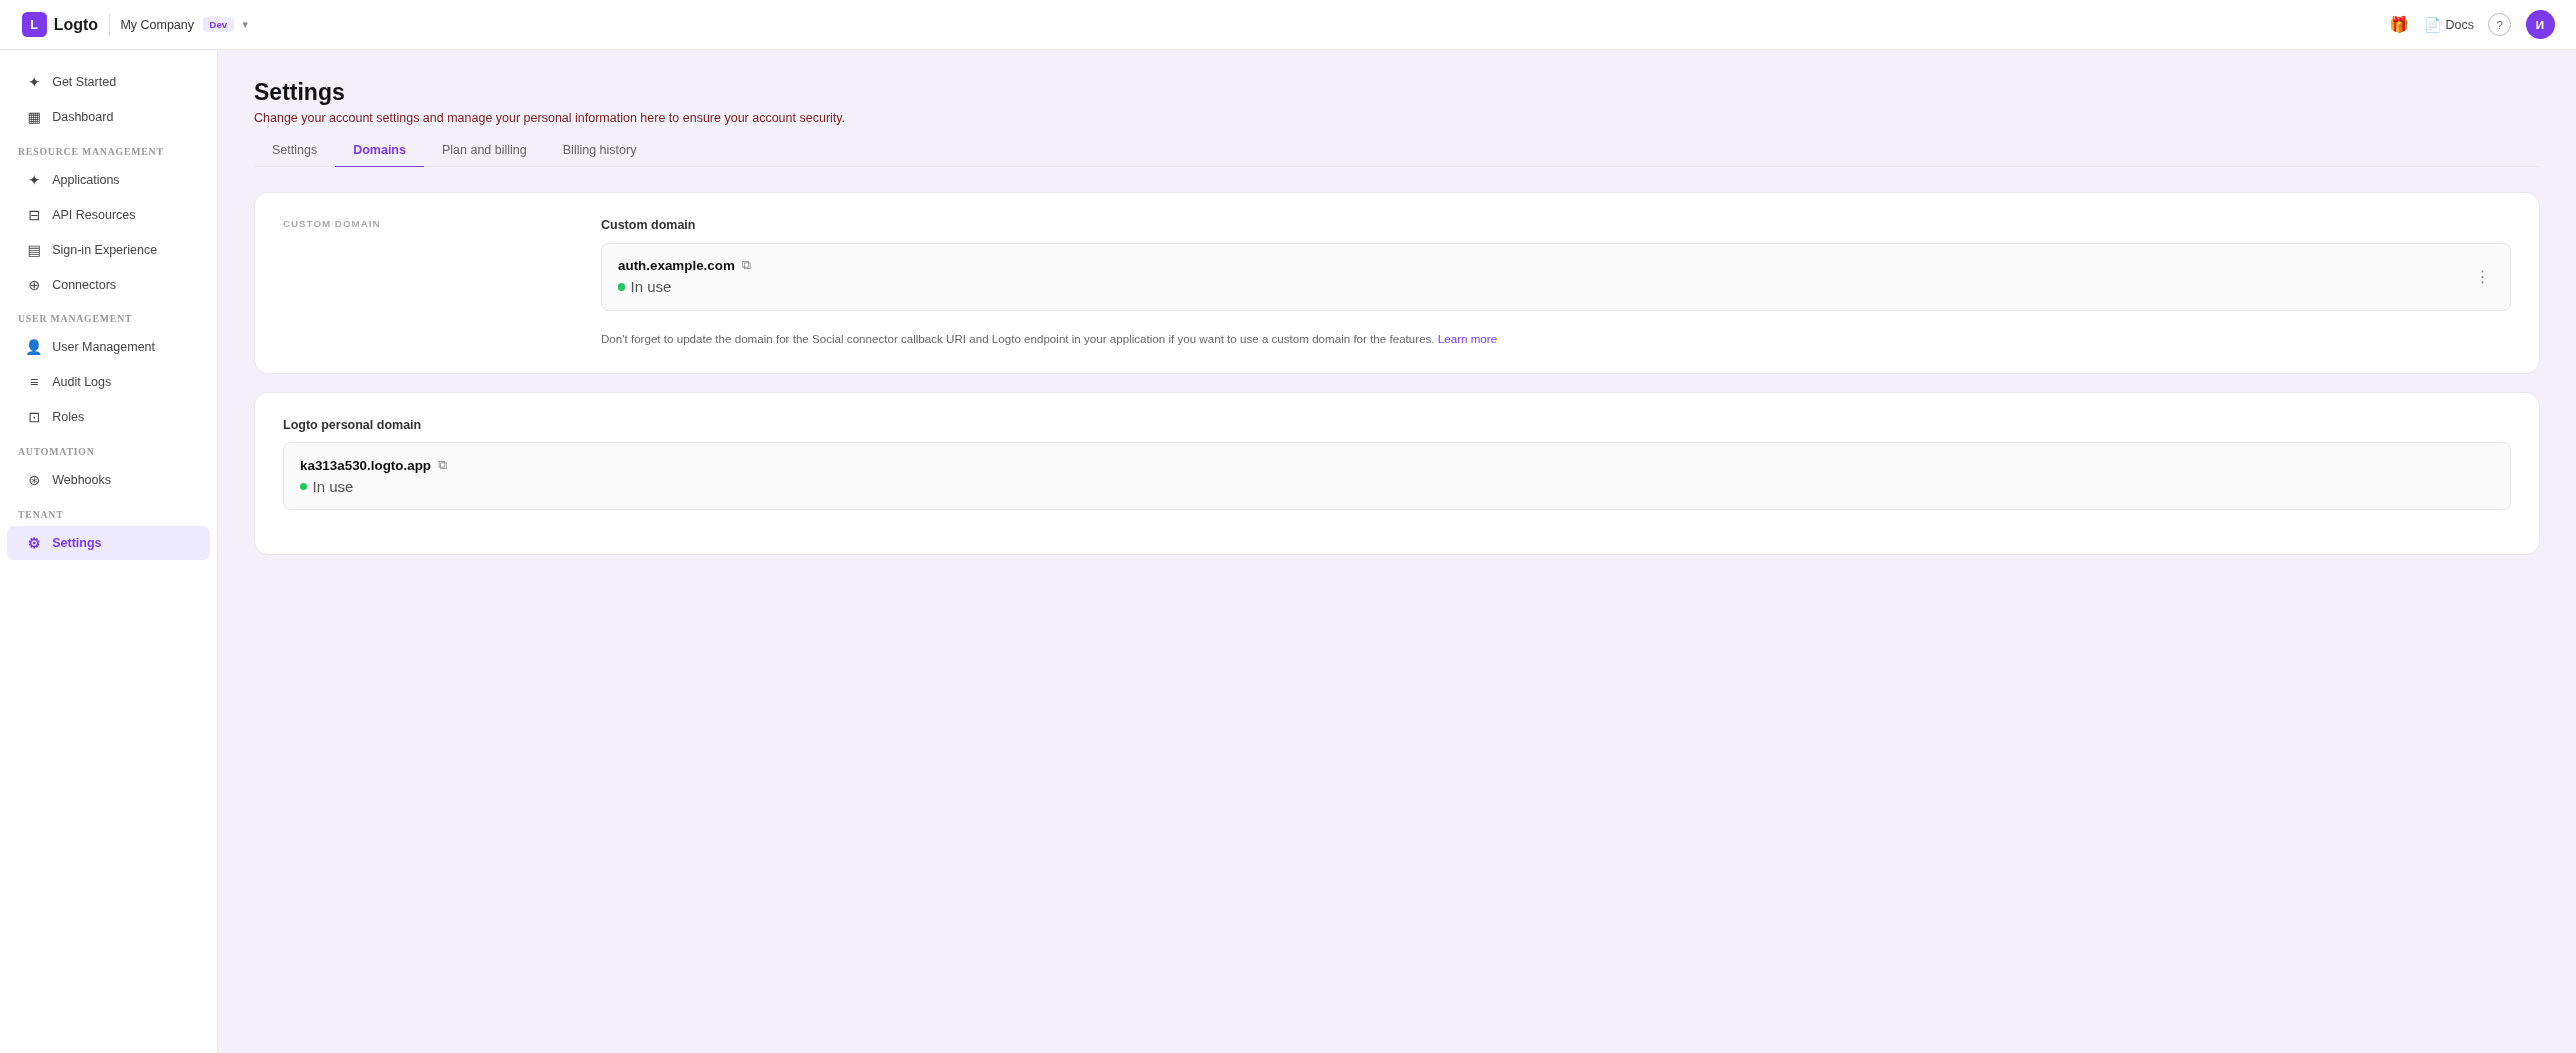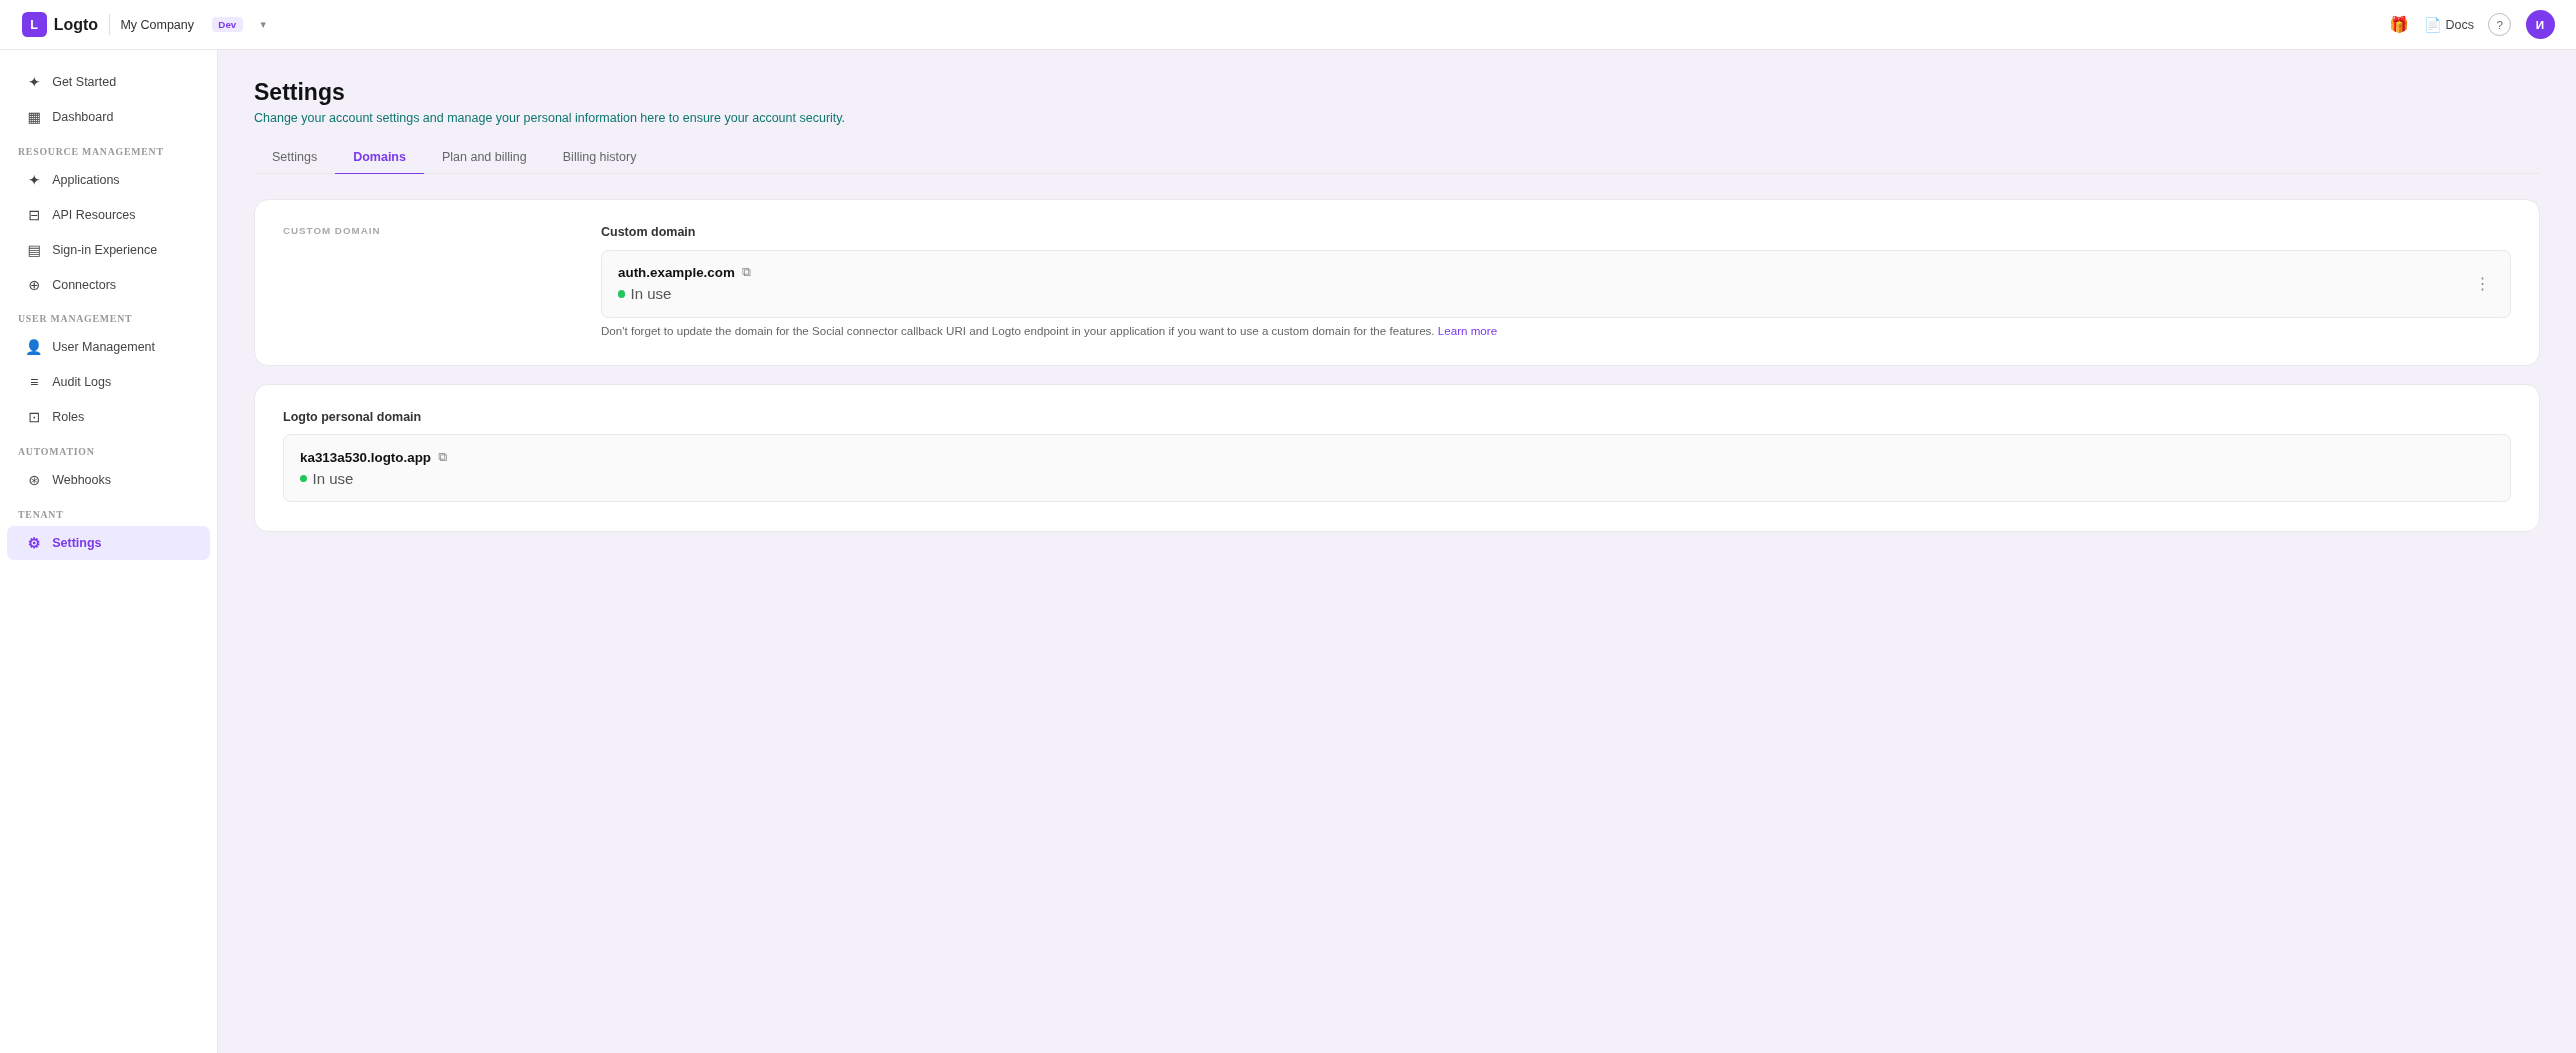--- a/index.html
+++ b/index.html
@@ -41,21 +41,21 @@
       font-weight: 700;
     }
     .topbar-divider {
       width: 0.9px; height: 21.5px;
       background: #ddd;
       margin: 0 10.7px;
     }
     .tenant-selector {
       display: flex;
       align-items: center;
-      gap: 18px;
+      gap: 9px;
       cursor: pointer;
       font-size: 12.5px;
       color: #333;
     }
     .dev-badge {
       background: #ede9ff;
       color: #7c3aed;
       font-size: 9.8px;
       font-weight: 600;
       padding: 1.8px 6.3px;
@@ -151,22 +151,22 @@
       padding: 29px 36px;
     }
     .page-title {
       font-size: 23px;
       font-weight: 700;
       color: #111;
       margin-bottom: 5.4px;
     }
     .page-subtitle {
       font-size: 12.5px;
-      color: #0f766e;
-      margin-bottom: 16px;
+      color: #7f1d1d;
+      margin-bottom: 9px;
     }
 
     
     .tabs {
       display: flex;
       border-bottom: 1.3px solid #e8e8e8;
       margin-bottom: 25px;
       gap: 0;
     }
     .tab {
@@ -227,21 +227,21 @@
 
     
     .domain-box {
       border: 0.9px solid #e8e8e8;
       border-radius: 7.2px;
       padding: 14.3px 16px;
       display: flex;
       align-items: center;
       justify-content: space-between;
       background: #fafafa;
-      margin-bottom: 4px;
+      margin-bottom: 19px;
     }
     .domain-info {
       display: flex;
       flex-direction: column;
       gap: 5.4px;
     }
     .domain-name-row {
       display: flex;
       align-items: center;
       gap: 7.2px;

